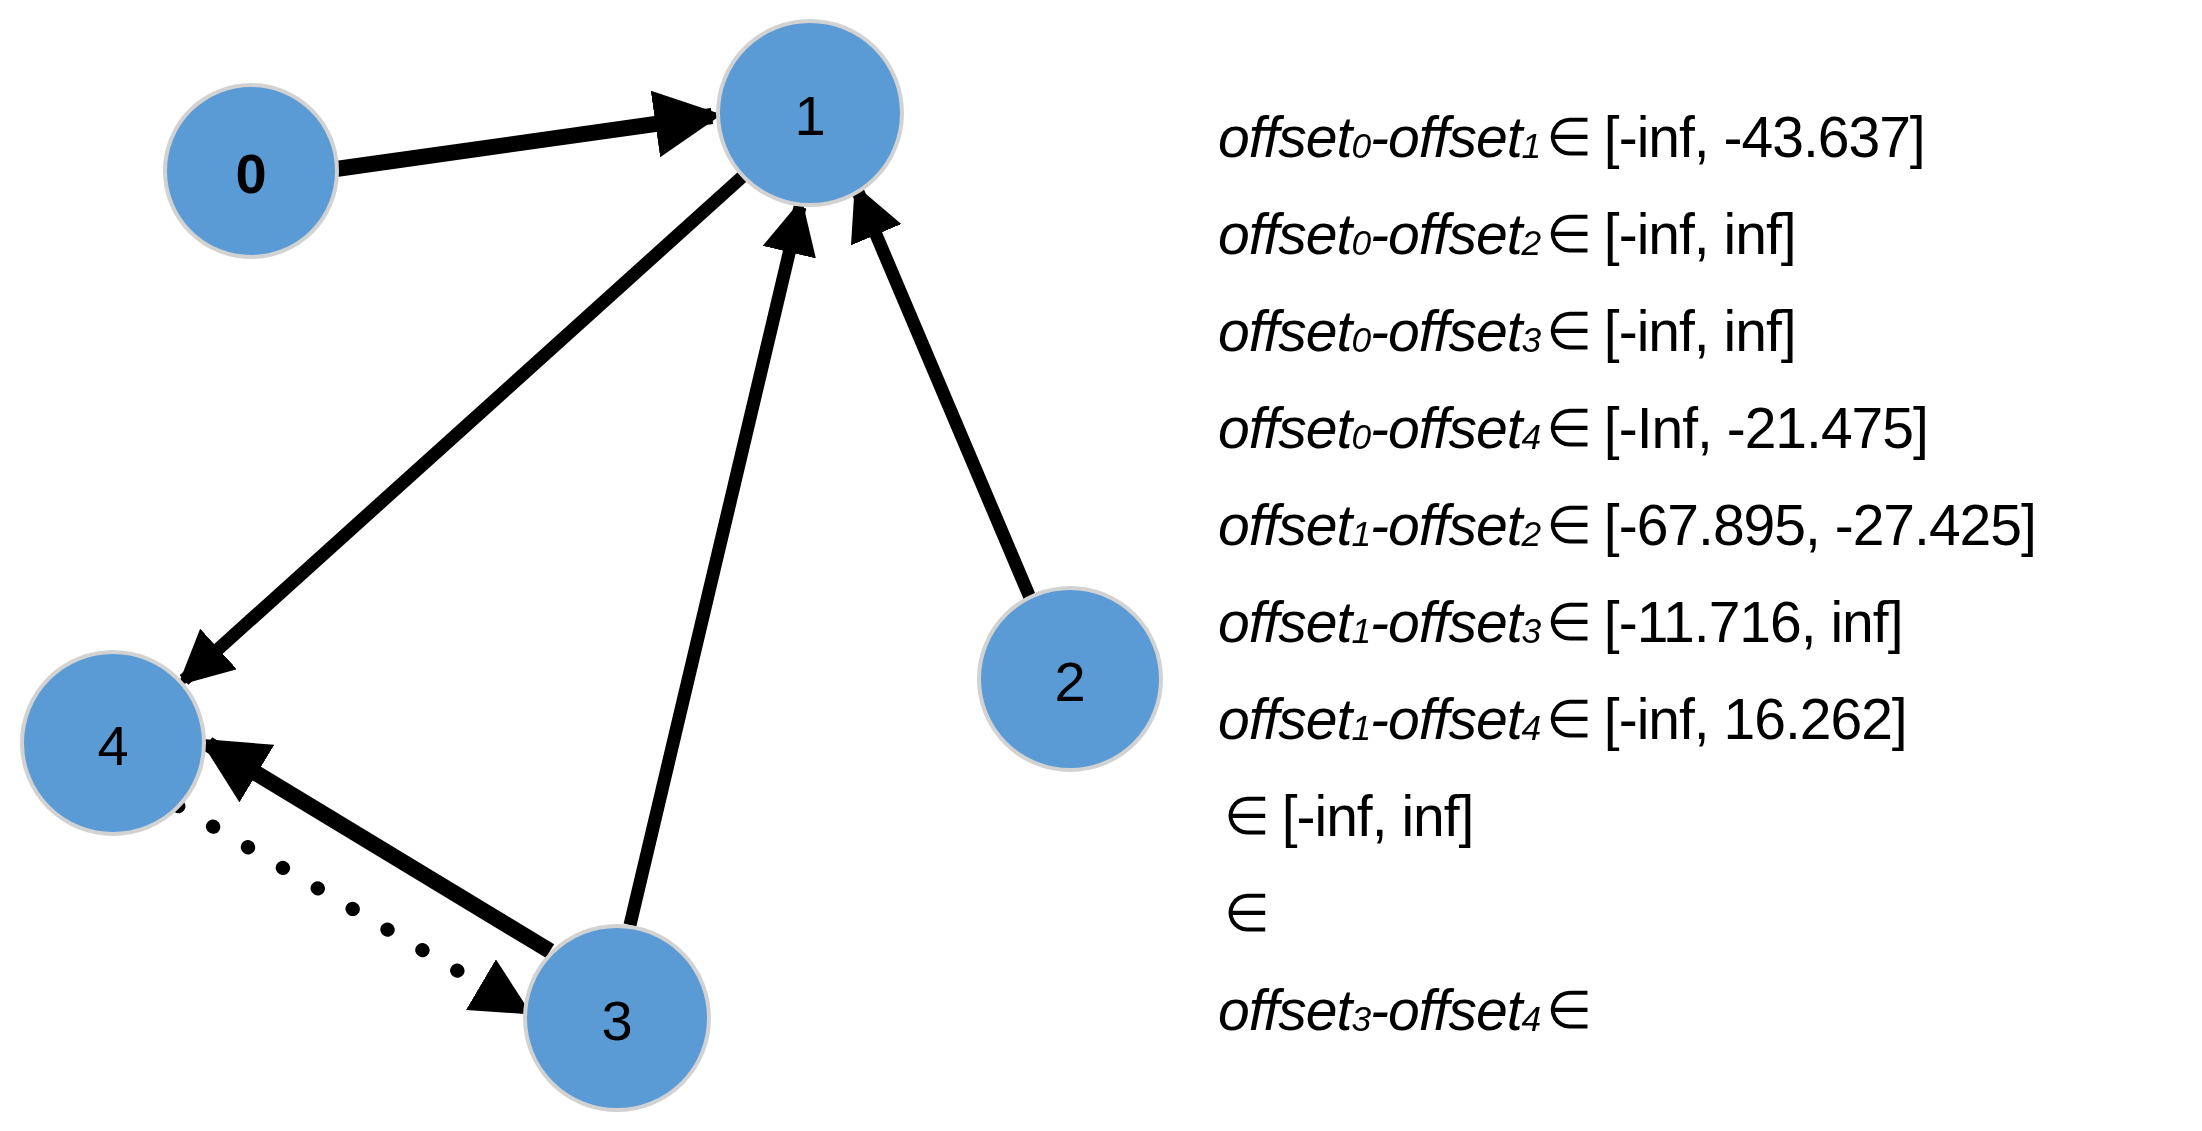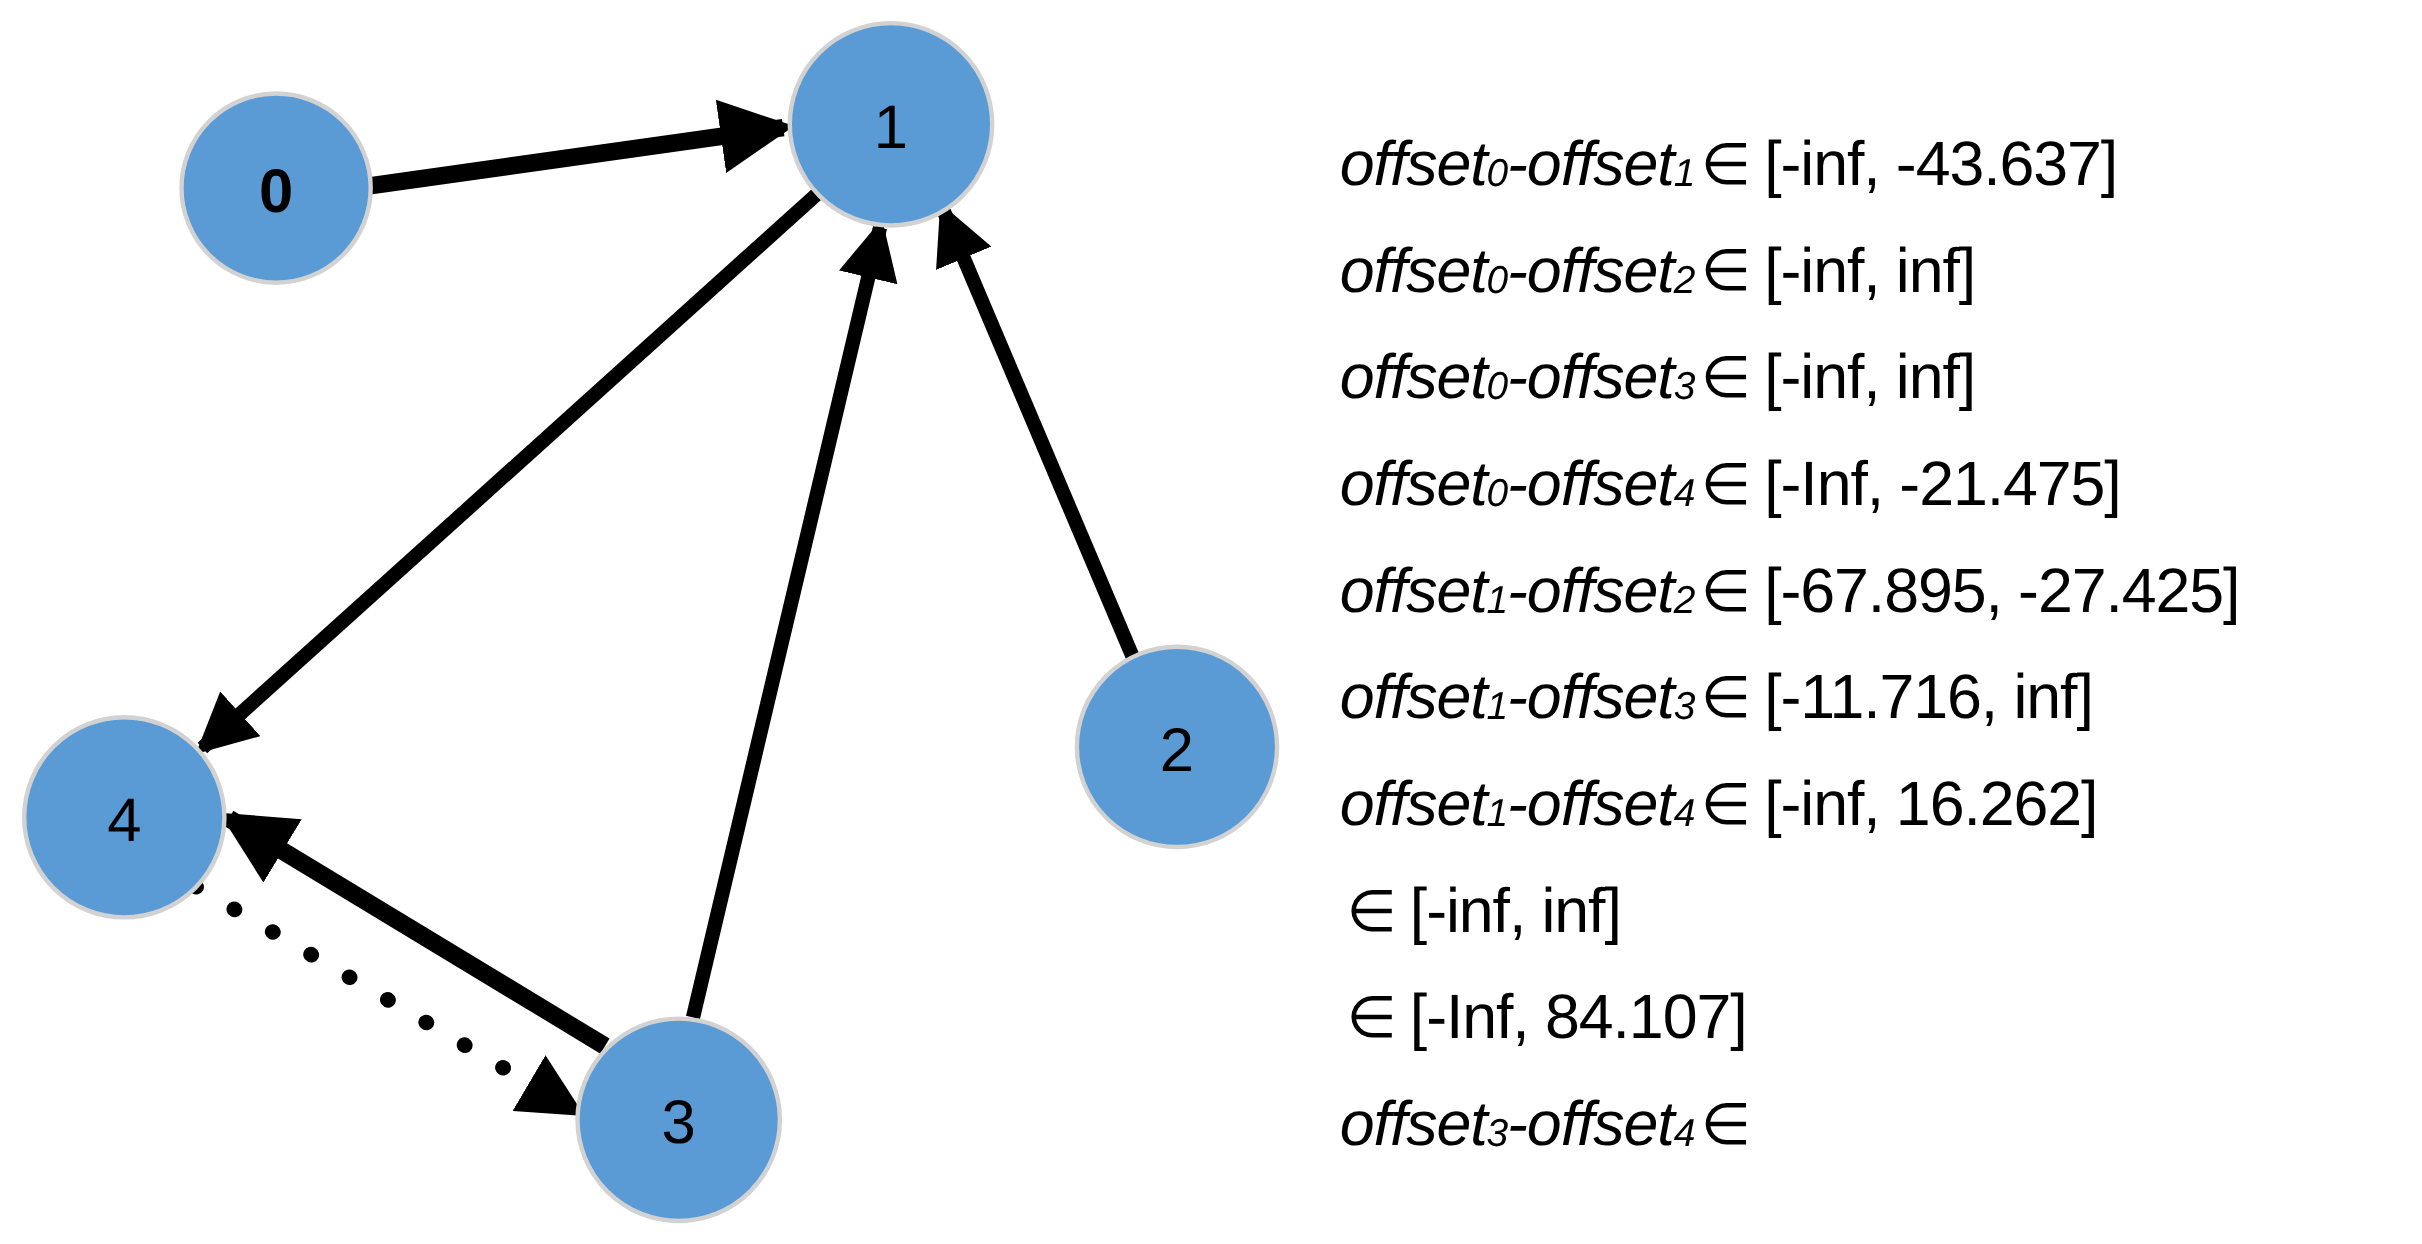--- a/index.html
+++ b/index.html
@@ -20,21 +20,21 @@
     background: #ffffff;
   }
   #graph {
     position: absolute;
     left: 0;
     top: 0;
   }
   .constraints {
     position: absolute;
     left: 1218px;
-    top: 100px;
+    top: 88px;
     color: #000000;
     font-size: 57px;
     font-style: italic;
     font-family: "Liberation Sans", sans-serif;
   }
   .constraint-line {
     height: 97px;
     display: flex;
     align-items: center;
     white-space: nowrap;
@@ -137,20 +137,19 @@
         <span class="constraint-lhs">offset<sub>1</sub>-offset<sub>4</sub></span>
         <span class="elem-symbol">∈</span>
         <span class="constraint-range">[-inf, 16.262]</span>
       </div>
       <div class="constraint-line">
         <span class="elem-symbol">∈</span>
         <span class="constraint-range">[-inf, inf]</span>
       </div>
       <div class="constraint-line">
         <span class="elem-symbol">∈</span>
-        <span class="constraint-range">[-Inf, 84.107]</span>
       </div>
       <div class="constraint-line">
         <span class="constraint-lhs">offset<sub>3</sub>-offset<sub>4</sub></span>
         <span class="elem-symbol">∈</span>
       </div>
     </div>
 </div>
 
 </body></html>

